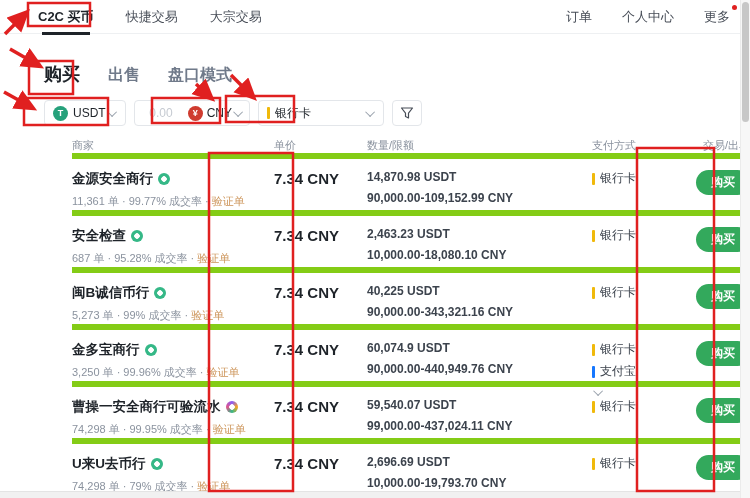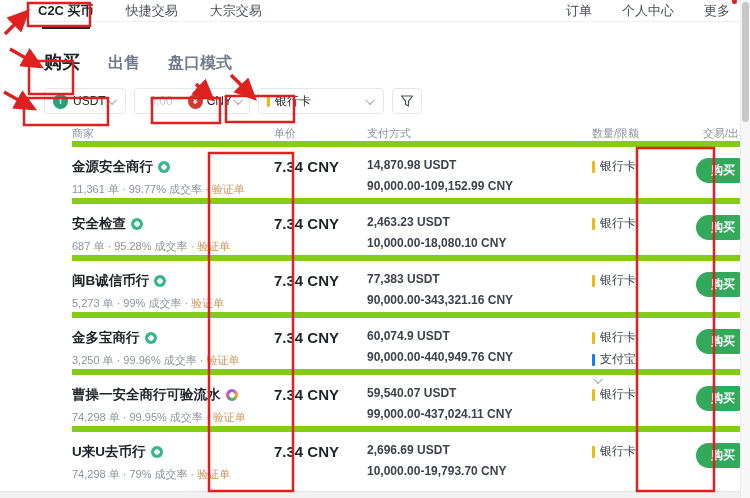--- a/index.html
+++ b/index.html
@@ -1,21 +1,21 @@
 <!DOCTYPE html>
 <html><head>
 <meta charset="utf-8">
 <style>
   * { margin:0; padding:0; box-sizing:border-box; }
   html,body { width:750px; height:498px; overflow:hidden; background:#fff;
     font-family:"Liberation Sans","DejaVu Sans",sans-serif; color:#1e2329; }
   .page { position:relative; width:750px; height:498px; background:#fff; }
 
   
-  .topnav { height:22px; display:flex; align-items:center; border-bottom:1px solid #eef0f2; padding:0 20px 0 38px; }
+  .topnav { height:34px; display:flex; align-items:center; border-bottom:1px solid #eef0f2; padding:0 20px 0 38px; }
   .topnav .tab { font-size:13px; color:#474d57; margin-right:32px; position:relative; cursor:pointer; }
   .topnav .tab.active { color:#1e2329; font-weight:bold; }
   .topnav .tab.active .underline { position:absolute; left:4px; right:4px; bottom:-9px; height:3px; background:#1e2329; }
   .topnav .spacer { flex:1; }
   .topnav .rlink { font-size:13px; color:#474d57; margin-left:30px; position:relative; cursor:pointer; }
   .reddot { position:absolute; top:-3px; right:-7px; width:5px; height:5px; border-radius:50%; background:#e02020; }
 
   
   .content { padding-left:44px; }
   .bigtabs { display:flex; align-items:flex-end; margin-top:28px; gap:28px; }
@@ -137,22 +137,22 @@
         <svg width="14" height="14" viewBox="0 0 14 14">
           <path d="M1.5 2h11L8.5 7.2V12l-3-1.5V7.2L1.5 2z" fill="none" stroke="#474d57" stroke-width="1.2" stroke-linejoin="round"></path>
         </svg>
       </button>
     </div>
 
     <div class="table">
       <div class="thead">
         <div class="h">商家</div>
         <div class="h">单价</div>
+        <div class="h">数量/限额</div>
         <div class="h">支付方式</div>
-        <div class="h">数量/限额</div>
         <div class="h right">交易/出单</div>
       </div>
 
       <div class="trow">
         <div>
           <div class="mline">
             <span class="mname">金源安全商行</span>
             <span class="badge"></span>
           </div>
           <div class="msub">
@@ -206,21 +206,21 @@
           <div class="mline">
             <span class="mname">闽B诚信币行</span>
             <span class="badge"></span>
           </div>
           <div class="msub">
             <span>5,273 单 · 99% 成交率 · </span><span class="tag">验证单</span>
           </div>
         </div>
         <div class="cell-price">7.34 CNY</div>
         <div class="cell-qty">
-          <div>77,383 USDT</div>
+          <div>40,225 USDT</div>
           <div>90,000.00-343,321.16 CNY</div>
         </div>
         <div class="cell-pay">
           <div class="pitem">
               <i class="paybar bank"></i>
             <span>银行卡</span>
             </div>
         </div>
         <div class="cell-act">
             <button class="buy">购买</button>

